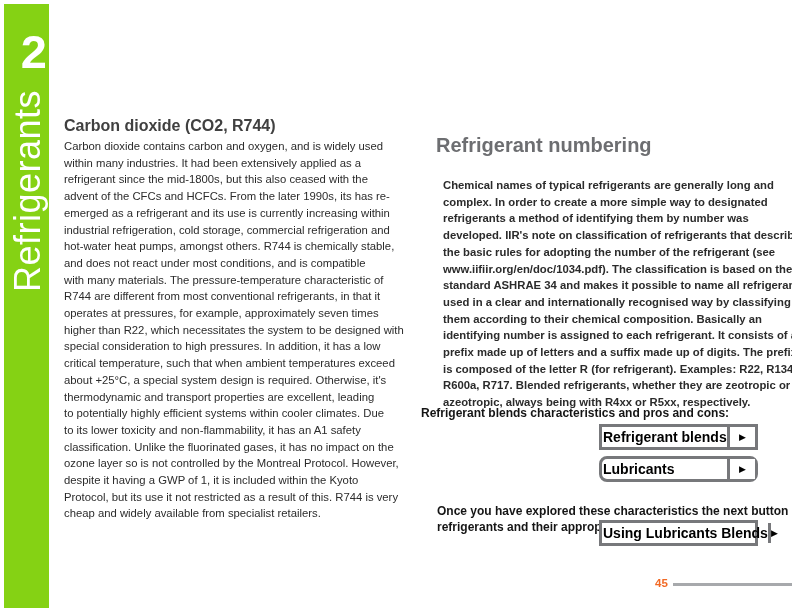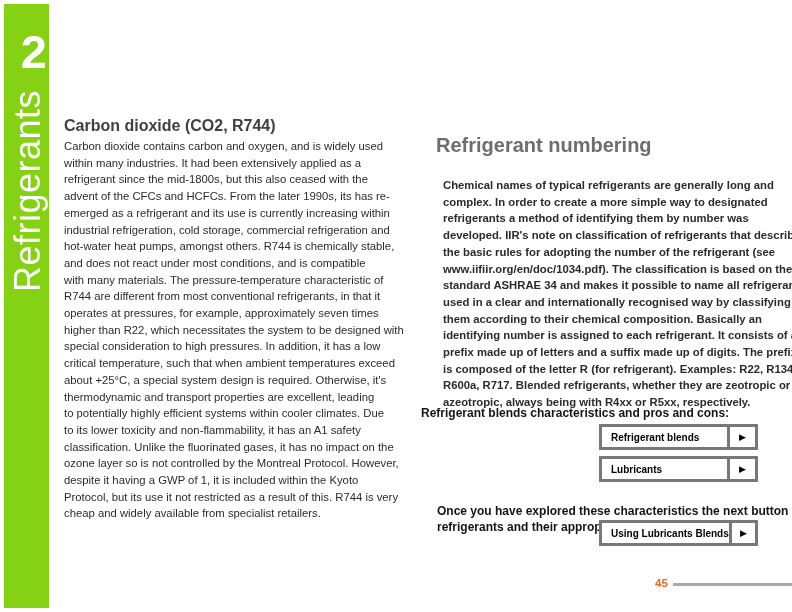--- a/index.html
+++ b/index.html
@@ -93,28 +93,28 @@
     width: 159px; height: 26px;
     box-sizing: border-box;
     border: 3px solid #77787B;
     background: #ffffff;
     display: flex;
     align-items: stretch;
     cursor: pointer;
     padding: 0;
   }
   .btn-blends { top: 424px; }
-  .btn-lub    { top: 456px; }
+  .btn-lub    { top: 456px; border-radius: 8px; }
   .btn-using  { top: 520px; }
   .btn-label {
     flex: 1;
     display: flex;
     align-items: center;
-    padding-left: 9px;
-    font-size: 10px;
+    padding-left: 1px;
+    font-size: 14px;
     font-weight: bold;
     color: #000000;
     white-space: nowrap;
     font-family: "Liberation Sans", sans-serif;
   }
   .btn-arrow {
     width: 25px;
     border-left: 3px solid #77787B;
     display: flex;
     align-items: center;

